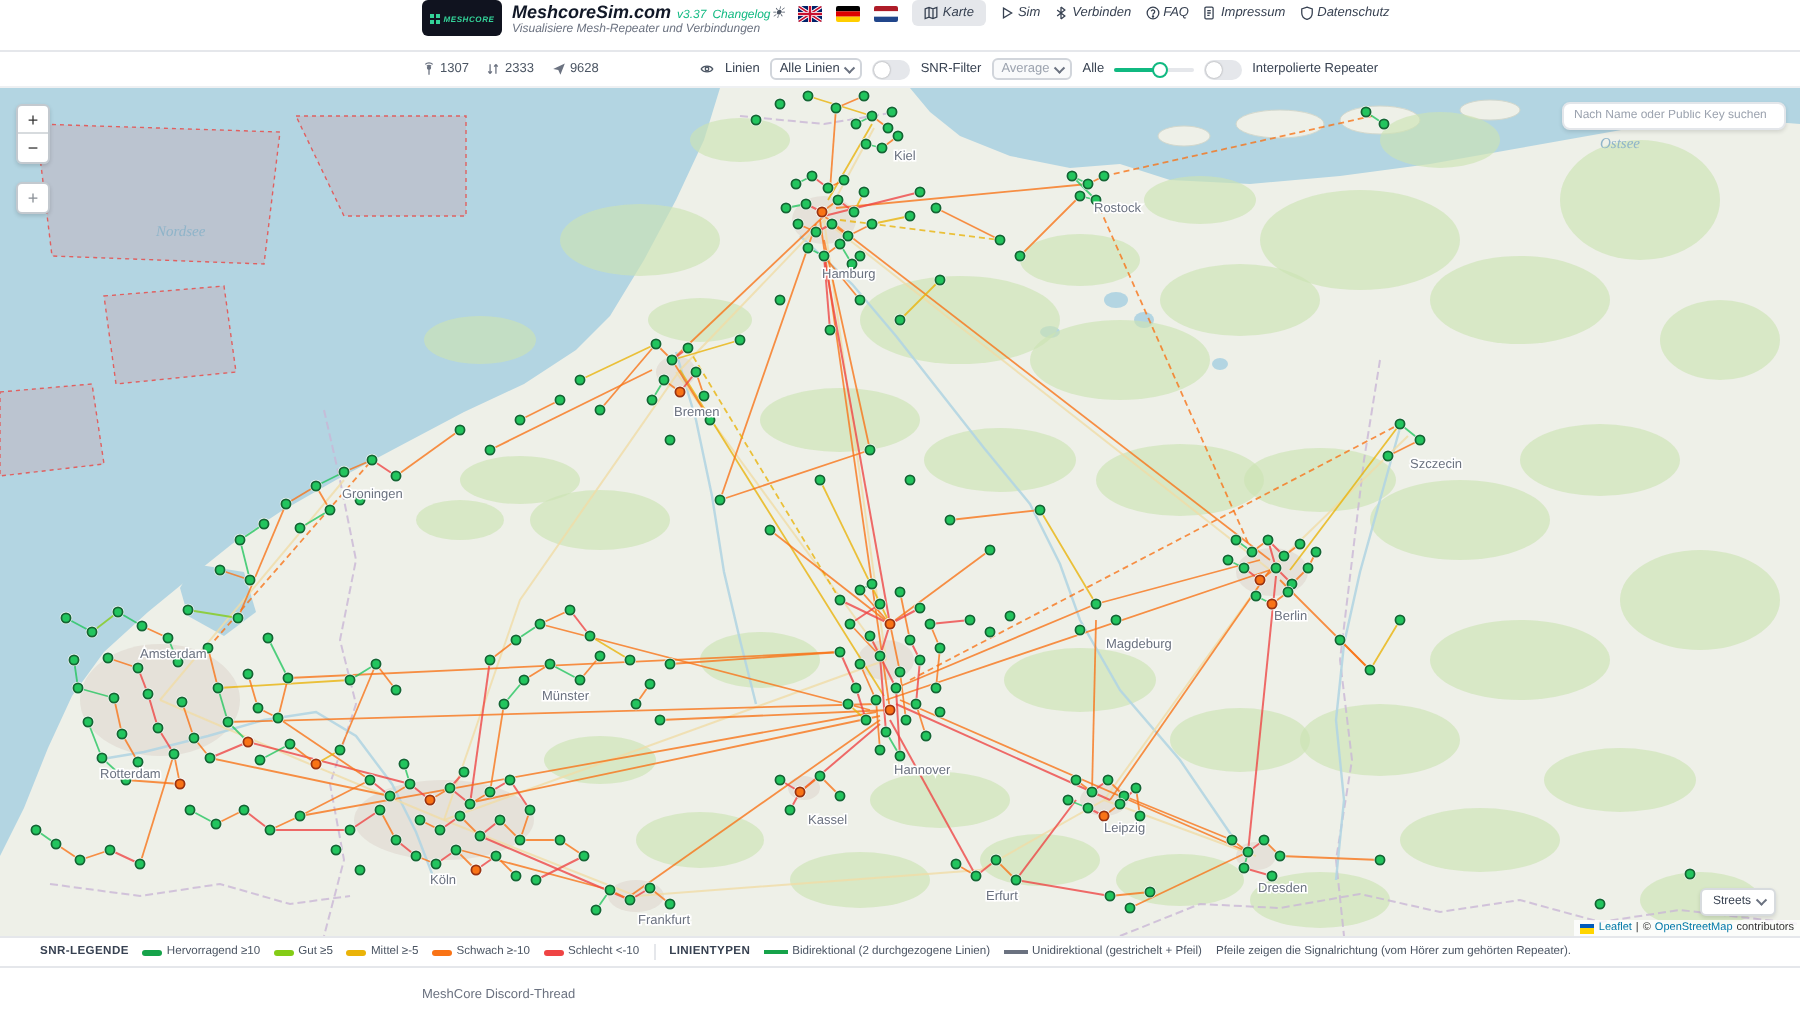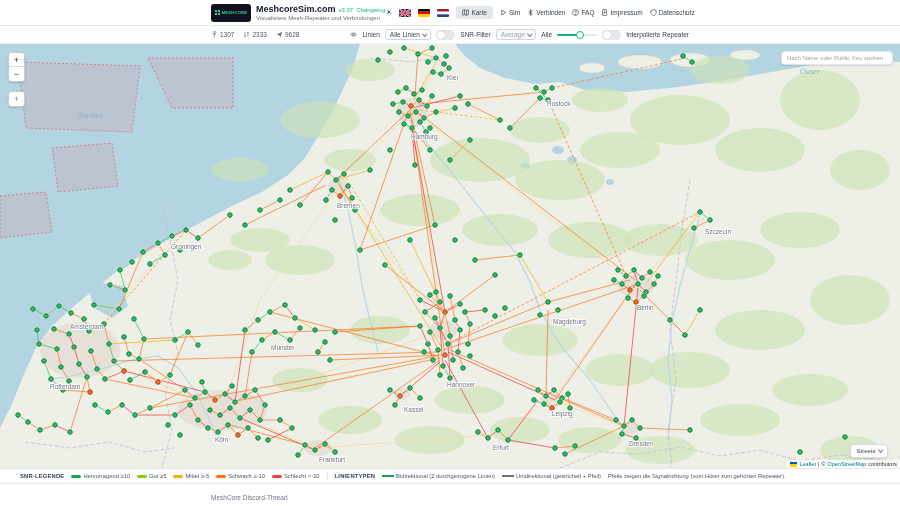--- a/index.html
+++ b/index.html
@@ -1,21 +1,21 @@
 <!DOCTYPE html>
 <html><head>
 <meta charset="utf-8">
 <style>
   * { box-sizing: border-box; margin: 0; padding: 0; }
   html,body { width: 900px; background:#fff; font-family:"Liberation Sans", sans-serif; }
   .container { width: 478px; margin: 0 auto; }
 
   
   header { height: 26px; border-bottom: 1px solid #e5e7eb; background:#fff; }
-  .header-row { height: 25px; display:flex; align-items:center; justify-content:space-between; }
+  .header-row { height: 25px; display:flex; align-items:flex-start; justify-content:space-between;font-style:italic; }
   .brand { display:flex; align-items:center; gap:5px; }
   .logo { width:40px; height:18px; background:#10131f; border-radius:3px; display:flex; align-items:center; justify-content:center; gap:2px; }
   .logo .px { width:5px; height:5px; display:grid; grid-template-columns:2px 2px; gap:1px; }
   .logo .px i { background:#34d399; width:2px; height:2px; }
   .logo span { color:#34d399; font-size:4px; letter-spacing:.3px; font-weight:bold; }
   .brand-text .t1 { font-size:9px; font-weight:bold; color:#111827; display:flex; align-items:baseline; gap:3px; }
   .t1 .ver { font-size:6px; color:#10b981; font-weight:normal; }
   .t1 .chg { font-size:6px; color:#10b981; font-weight:normal; cursor:pointer; }
   .brand-text .t2 { font-size:6px; color:#6b7280; margin-top:1px; }
   nav { display:flex; align-items:center; gap:7px; }

